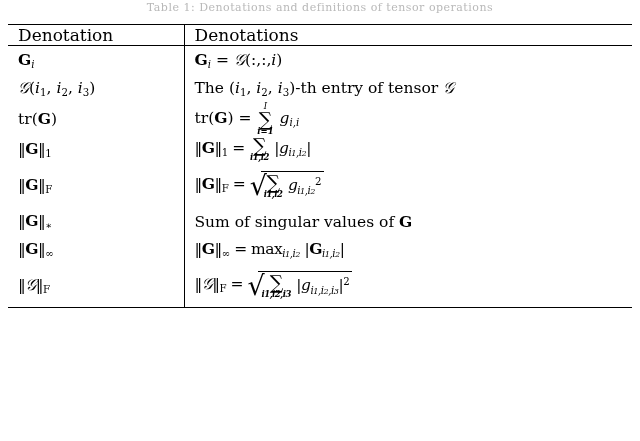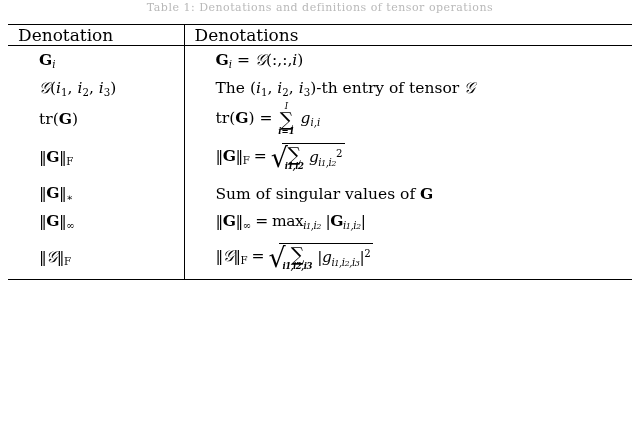--- a/index.html
+++ b/index.html
@@ -78,21 +78,21 @@
   }
 
   .row-normal td {
     height: 28px;
   }
   .row-xtall td {
     height: 44px;
   }
 
   
-  .m { font-family: "DejaVu Serif", serif; margin-left: 21px; }
+  .m { font-family: "DejaVu Serif", serif; }
   .bold { font-weight: bold; }
   .it { font-style: italic; }
   .cal { font-style: italic; font-family: "DejaVu Serif", serif; }
   sub {
     font-size: 0.66em;
     vertical-align: -0.28em;
     font-style: italic;
   }
   sup {
     font-size: 0.66em;
@@ -199,20 +199,30 @@
         <td class="col-left">
           <span class="m nowrap"><span class="rm">tr</span>(<span class="bold">G</span>)</span>
         </td>
         <td>
           <span class="m nowrap"><span class="rm">tr</span>(<span class="bold">G</span>) =
             <span class="sum"><span class="lim-top">I</span><span class="sym">∑</span><span class="lim-bot">i=1</span></span>
             <span class="it">g</span><sub>i,i</sub></span>
         </td>
       </tr>
 
+      <tr class="row-normal">
+        <td class="col-left">
+          <span class="m nowrap norm">‖<span class="bold">G</span>‖<sub class="rm">1</sub></span>
+        </td>
+        <td>
+          <span class="m nowrap norm">‖<span class="bold">G</span>‖<sub class="rm">1</sub> =
+            <span class="sum"><span class="sym">∑</span><span class="lim-bot">i1,i2</span></span>
+            |<span class="it">g</span><sub>i<span style="font-size:0.8em">1</span>,i<span style="font-size:0.8em">2</span></sub>|</span>
+        </td>
+      </tr>
 
       <tr class="row-xtall">
         <td class="col-left">
           <span class="m nowrap norm">‖<span class="bold">G</span>‖<sub class="rm">F</sub></span>
         </td>
         <td>
           <span class="m nowrap norm">‖<span class="bold">G</span>‖<sub class="rm">F</sub> =
             <span class="sqrt"><span class="radical">√</span><span class="vinculum">
               <span class="sum"><span class="sym">∑</span><span class="lim-bot">i1,i2</span></span>
               <span class="it">g</span><sub>i<span style="font-size:0.8em">1</span>,i<span style="font-size:0.8em">2</span></sub><sup class="rm">2</sup>

